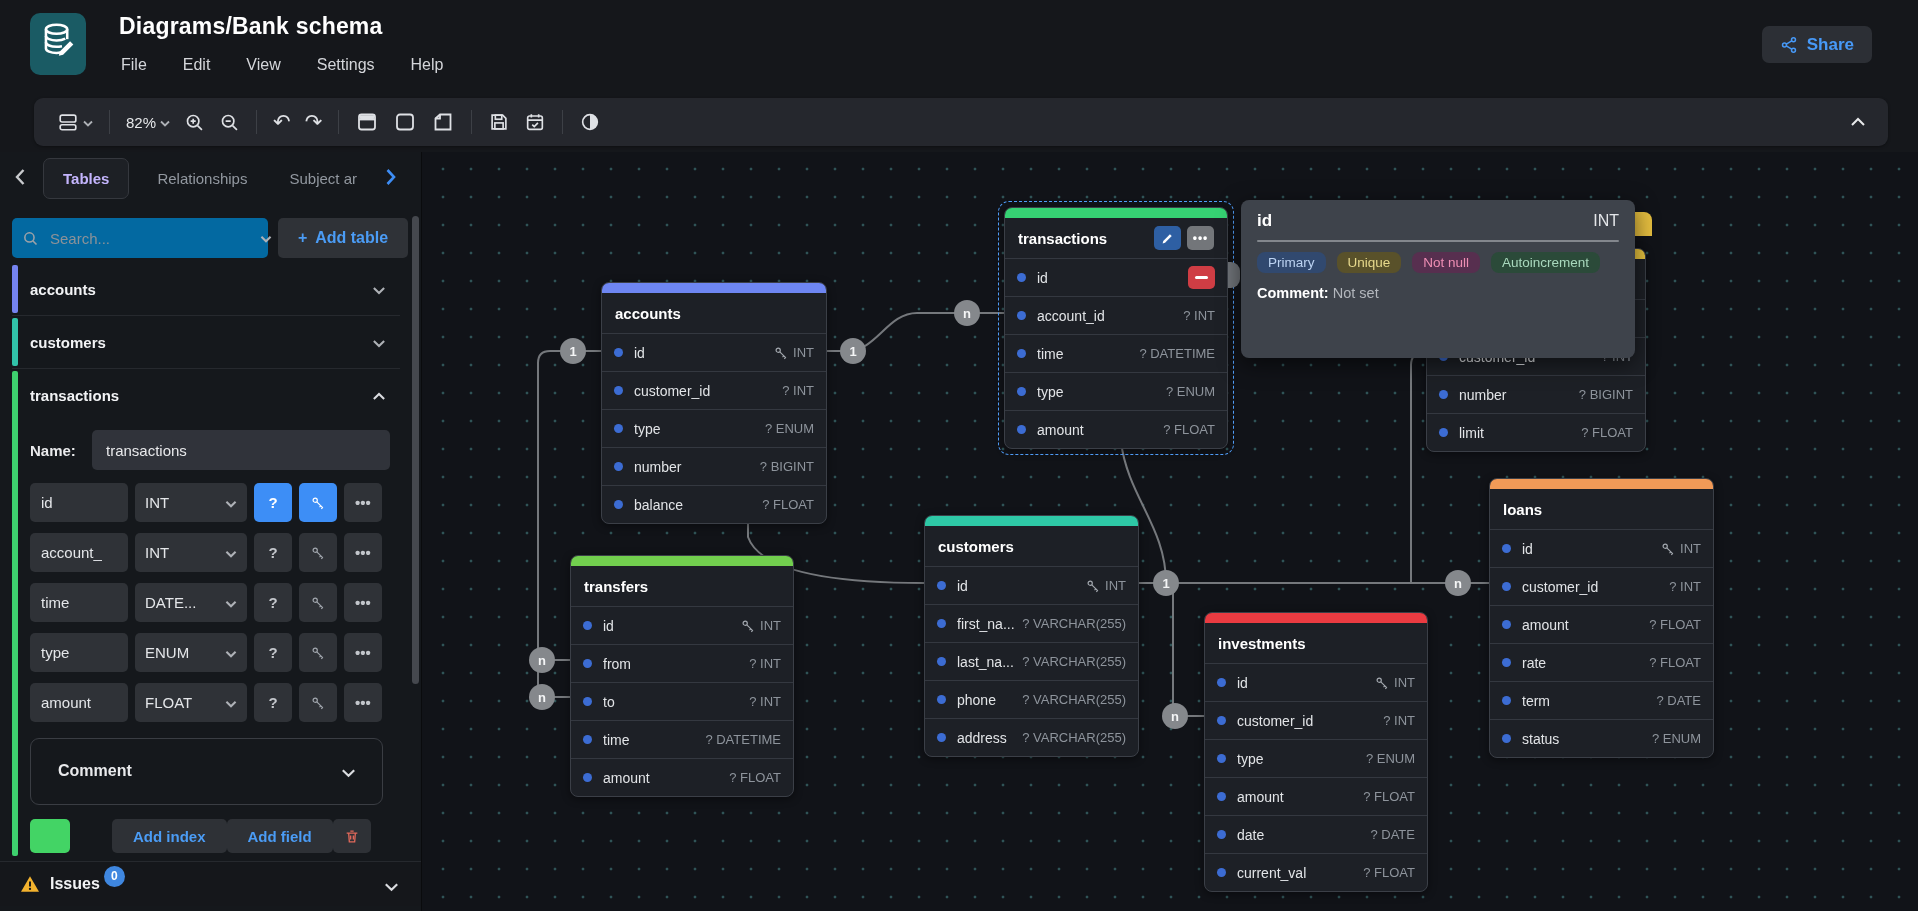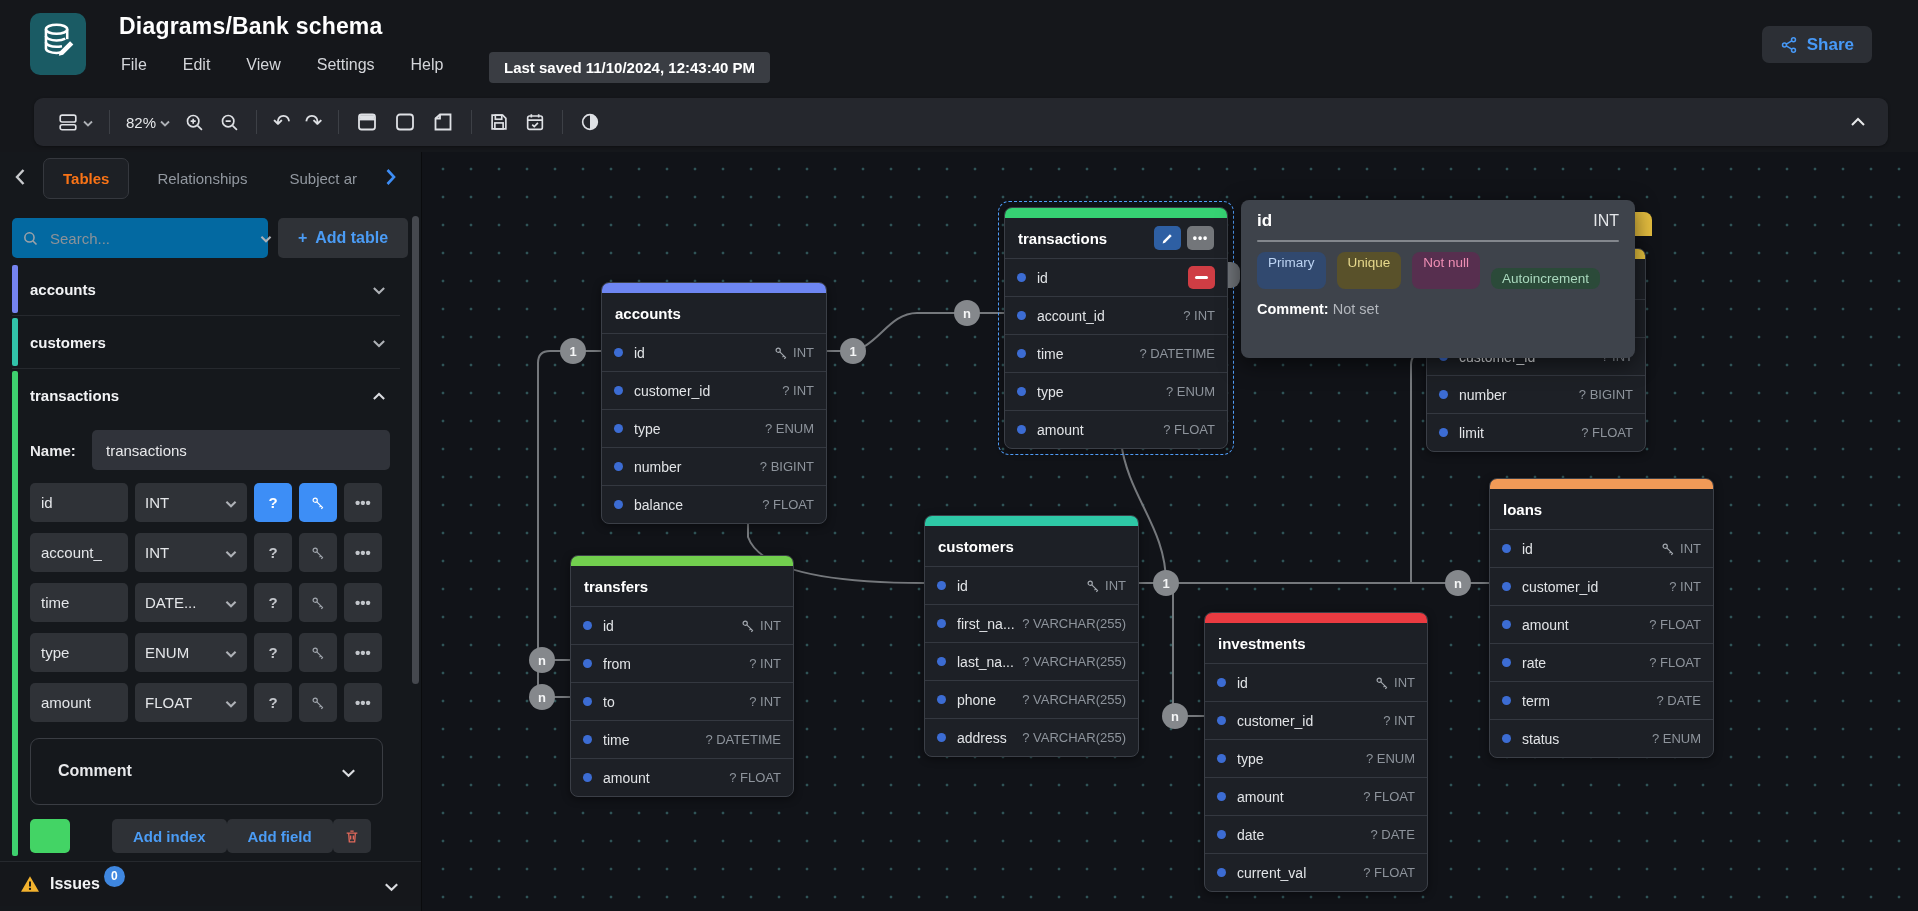--- a/index.html
+++ b/index.html
@@ -23,21 +23,21 @@
   .zoom-label{color:#e6e8ea;font-size:15px;}
   .uglyph{font-size:21px;line-height:20px;color:#dfe1e5;}
   .collapse-btn{margin-left:auto;background:none;border:none;cursor:pointer;display:flex;}
 
   
   .sidebar{position:absolute;left:0;top:152px;width:421px;height:759px;background:#15181c;}
   .tabs{position:absolute;left:0;top:3px;width:421px;height:46px;display:flex;align-items:center;}
   .tab-prev{position:absolute;left:8px;top:12px;background:none;border:none;cursor:pointer;}
   .tab-next{position:absolute;right:18px;top:12px;background:none;border:none;cursor:pointer;}
   .tab{font-size:15px;color:#9298a0;cursor:pointer;}
-  .tab.active{color:#f97316;font-weight:700;background:#1d2025;border:1px solid #35383e;border-radius:7px;padding:11px 19px;margin-left:43px;}
+  .tab.active{color:#c4b5fd;font-weight:700;background:#1d2025;border:1px solid #35383e;border-radius:7px;padding:11px 19px;margin-left:43px;}
   .tab.t2{margin-left:28px;}
   .tab.t3{margin-left:42px;max-width:82px;overflow:hidden;white-space:nowrap;}
   .search-row{position:absolute;left:12px;top:66px;display:flex;gap:10px;}
   .search-box{width:236px;height:40px;background:#0369a1;border-radius:5px;display:flex;align-items:center;padding:0 10px;gap:9px;}
   .search-box input{flex:1;background:none;border:none;outline:none;color:#e8e9eb;font-size:15px;font-family:"Liberation Sans",sans-serif;}
   .search-box input::placeholder{color:#8d9298;}
   .add-table-btn{width:130px;height:40px;background:#2f3237;border:none;border-radius:5px;display:flex;align-items:center;justify-content:center;gap:8px;cursor:pointer;}
   .add-table-btn span{color:#4b9cf5;font-size:16px;font-weight:700;}
   .plus-glyph{color:#4b9cf5;font-size:21px;font-weight:400;line-height:18px;}
   .titem{position:absolute;left:12px;width:388px;height:48px;display:flex;align-items:center;cursor:pointer;}
@@ -124,21 +124,20 @@
       </span>
     </div>
     <div class="app-title">Diagrams/Bank schema</div>
     <div class="menubar">
       <span class="menu-item">File</span>
       <span class="menu-item">Edit</span>
       <span class="menu-item">View</span>
       <span class="menu-item">Settings</span>
       <span class="menu-item">Help</span>
     </div>
-    <div class="saved-pill">Last saved 11/10/2024, 12:43:40 PM</div>
     <button class="share-btn">
       <span style="display:flex;">
         <svg width="18" height="18" viewBox="0 0 24 24" fill="none" stroke="#4799f7" stroke-width="2">
           <circle cx="18" cy="5" r="2.6"></circle>
             <circle cx="6" cy="12" r="2.6"></circle>
             <circle cx="18" cy="19" r="2.6"></circle>
           <path d="M8.4 10.8 L15.6 6.4 M8.4 13.2 L15.6 17.6"></path>
         </svg>
       </span>
       <span>Share</span>
@@ -869,18 +868,18 @@
     <div class="popup">
       <div class="pp-title">
         <span class="pp-field">id</span>
         <span class="pp-type">INT</span>
       </div>
       <div class="pp-div"></div>
       <div class="badges" id="popup-badges">
           <span class="badge" style="background: rgb(49, 73, 111); color: rgb(188, 211, 242);">Primary</span>
           <span class="badge" style="background: rgb(89, 81, 42); color: rgb(231, 217, 140);">Unique</span>
           <span class="badge" style="background: rgb(87, 47, 79); color: rgb(239, 142, 180);">Not null</span>
-          <span class="badge" style="background: rgb(43, 74, 57); color: rgb(169, 216, 189); margin-top: 16px;">Autoincrement</span>
+          <span class="badge" style="background: rgb(43, 74, 57); color: rgb(169, 216, 189);">Autoincrement</span>
         </div>
       <div class="pp-line"><b>Comment:</b> <span class="val">Not set</span></div>
     </div>
   </div>
 </div>
 
 </body></html>

